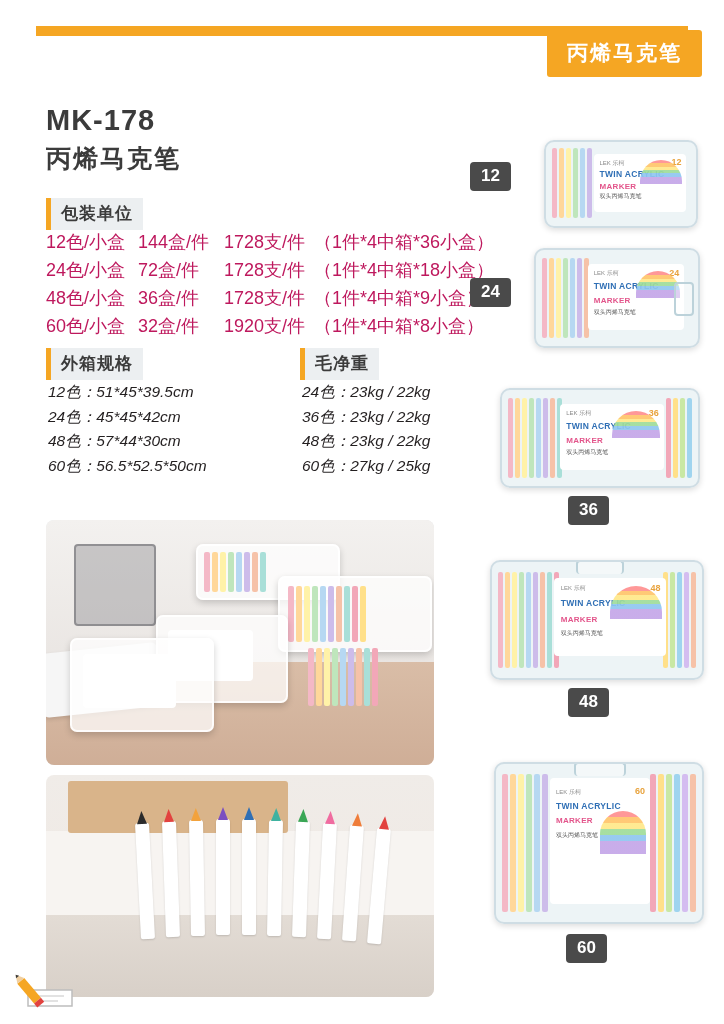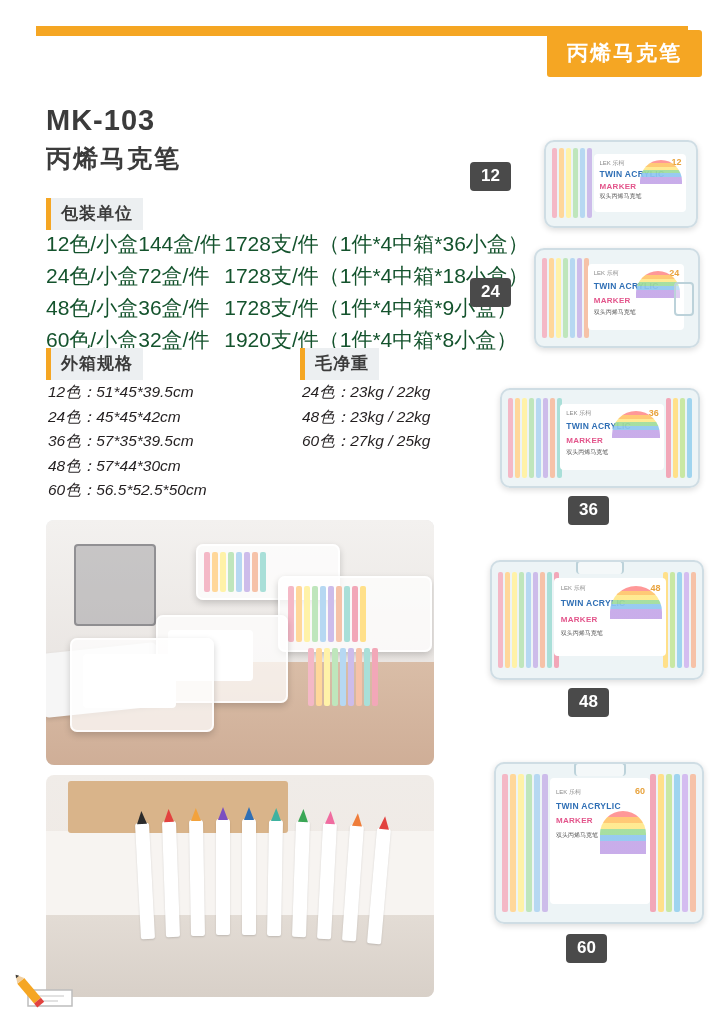--- a/index.html
+++ b/index.html
@@ -41,21 +41,21 @@
     background:#eceff1;
     letter-spacing:1px;
   }
   #sec-pack{top:198px;left:46px;}
   #sec-carton{top:348px;left:46px;}
   #sec-weight{top:348px;left:300px;}
 
   
   .pack-table{
     position:absolute;top:228px;left:46px;
-    font-size:21px;color:#14532d;
+    font-size:18px;color:#be185d;
     border-collapse:collapse;
   }
   .pack-table td{padding:2px 0;white-space:nowrap;}
   .pack-table td.c0{width:92px;}
   .pack-table td.c1{width:86px;}
   .pack-table td.c2{width:90px;margin-top:48px;}
   .pack-table td.c3{width:auto;}
 
   
   .spec-list{
@@ -136,21 +136,21 @@
 
   
   .pencil-icon{position:absolute;left:14px;bottom:14px;width:62px;height:44px;}
 </style>
 </head>
 <body>
 
 <div class="hdr-bar"></div>
 <div class="hdr-tab">丙烯马克笔</div>
 
-<div class="model">MK-103</div>
+<div class="model">MK-178</div>
 <div class="model-cn">丙烯马克笔</div>
 
 <div class="sec-head" id="sec-pack">包装单位</div>
 
 <table class="pack-table">
   <tbody>
       <tr>
     <td class="c0">12色/小盒</td>
     <td class="c1">144盒/件</td>
     <td class="c2">1728支/件</td>
@@ -176,27 +176,27 @@
   </tr>
 </tbody>
   </table>
 
 <div class="sec-head" id="sec-carton">外箱规格</div>
 <div class="sec-head" id="sec-weight">毛净重</div>
 
 <div class="spec-list" id="carton-list">
   <div>12色：51*45*39.5cm</div>
   <div>24色：45*45*42cm</div>
-  <div>36色：57*35*39.5cm</div>
   <div>48色：57*44*30cm</div>
   <div>60色：56.5*52.5*50cm</div>
 </div>
 
 <div class="spec-list" id="weight-list">
   <div>24色：23kg / 22kg</div>
+  <div>36色：23kg / 22kg</div>
   <div>48色：23kg / 22kg</div>
   <div>60色：27kg / 25kg</div>
 </div>
 
 <div class="photo" id="photo1">
   <div class="p1-desk">
     <div class="p1-wall"></div>
     <div class="p1-table"></div>
     <div class="p1-organizer"></div>
     <div class="p1-kb"></div>

